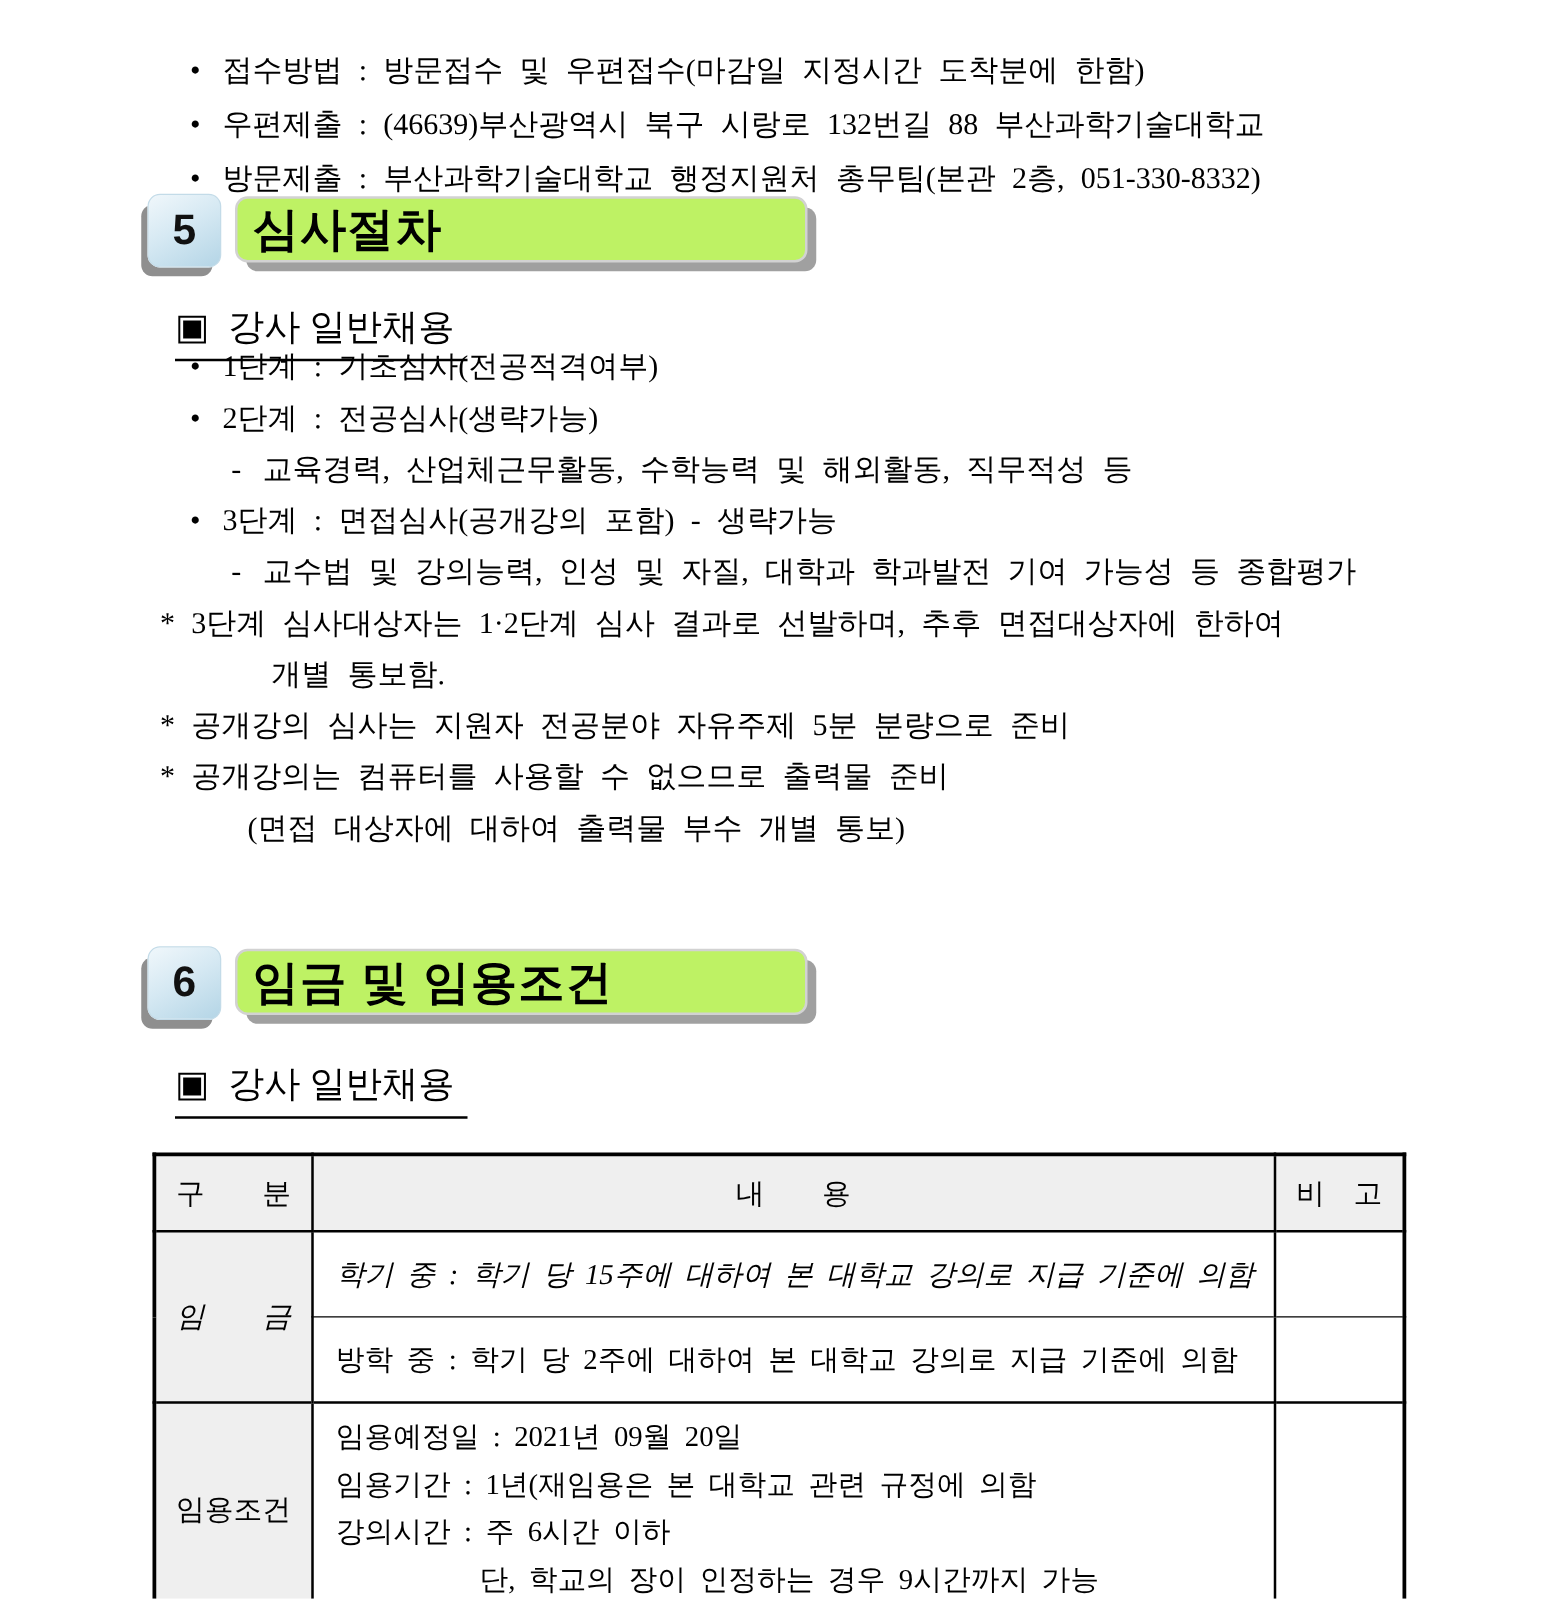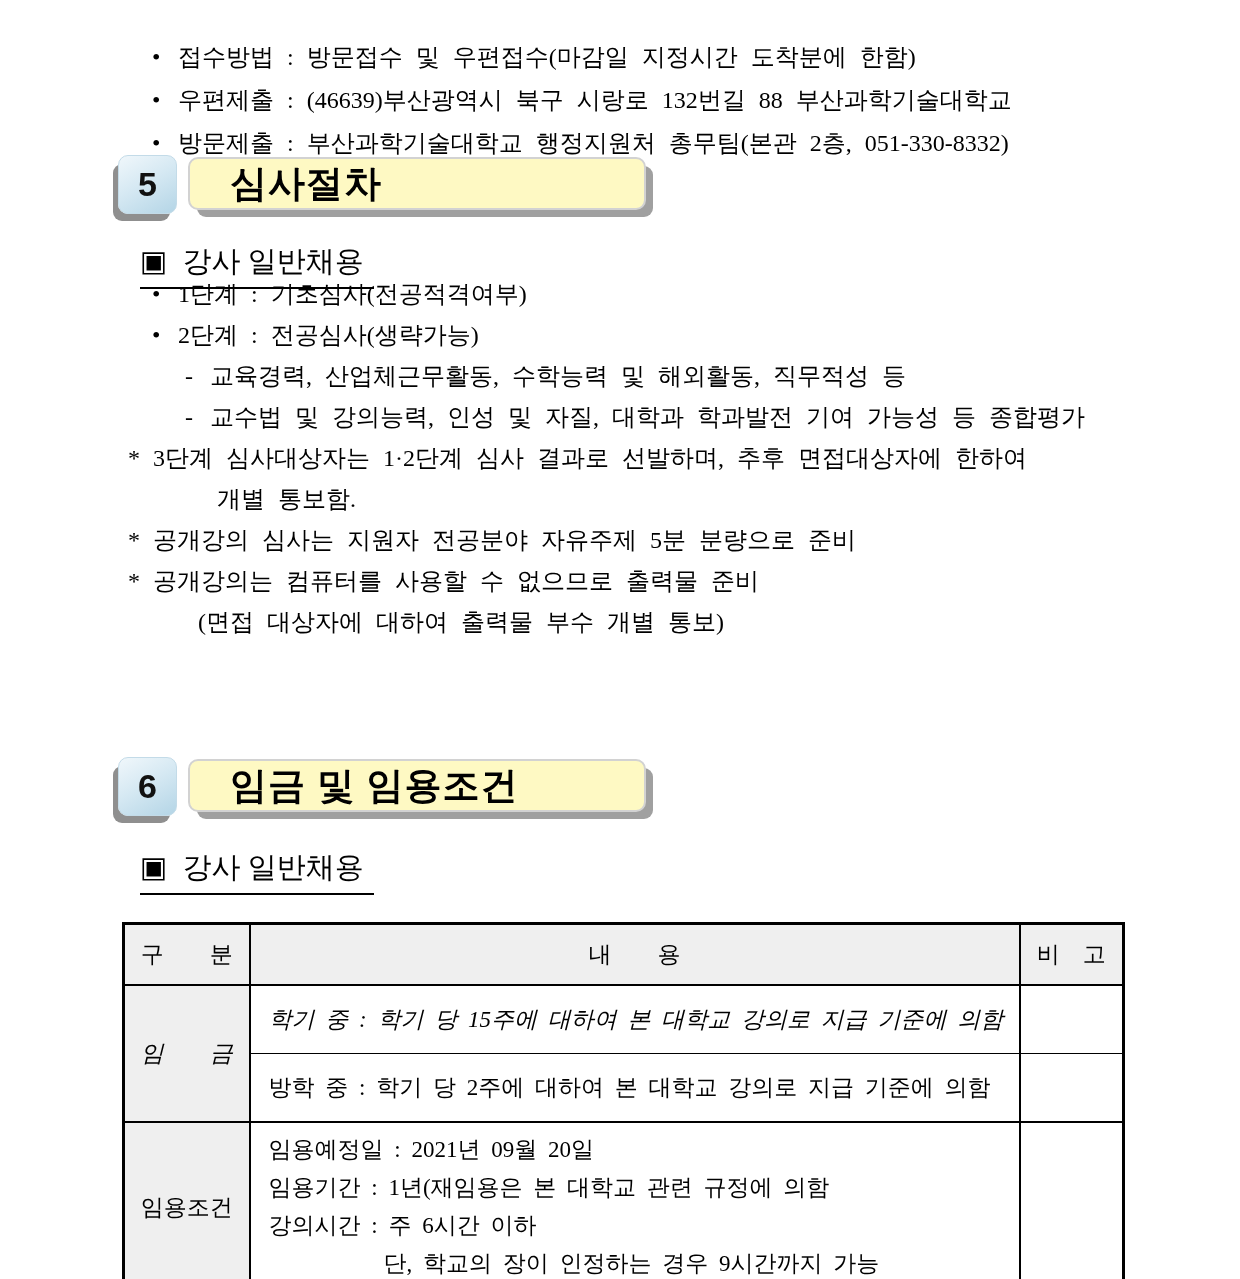--- a/index.html
+++ b/index.html
@@ -31,23 +31,23 @@
     border-radius:10px;
     background:linear-gradient(150deg,#f0f7fb 0%,#d6e9f3 45%,#b4d5e6 100%);
     border:1px solid #c3dbe8;
     box-shadow:-6px 8px 0 -1px #8f8f8f;
     display:flex; align-items:center; justify-content:center;
     font-family:"Liberation Sans","DejaVu Sans",sans-serif;
     font-weight:bold; font-size:34px; color:#111;
   }
   .bar {
     position:absolute; left:188px; top:2px; width:458px; height:53px;
-    background:#fef9c3; border:2px solid #d2d2d2; border-radius:10px;
+    background:#bef264; border:2px solid #d2d2d2; border-radius:10px;
     box-shadow:8px 8px 0 -1px #a0a0a0;
-    display:flex; align-items:center; padding-left:40px; box-sizing:border-box;
+    display:flex; align-items:center; padding-left:12px; box-sizing:border-box;
   }
   .bar-title {
     font-family:"Liberation Sans","DejaVu Sans",sans-serif;
     font-weight:bold; font-size:37px; letter-spacing:1px; color:#000;
   }
 
   
   .subhead { position:absolute; left:140px; font-size:29px;margin-top:20px; }
   .underlined { display:inline-block; border-bottom:2px solid #000; padding:0 10px 5px 0; }
   .boxmk { margin-right:15px; }
@@ -108,20 +108,23 @@
   <div class="list" style="top:274px;">
     <div class="row pl-b1">
       <span class="mk mk-b">•</span><span>1단계 : 기초심사(전공적격여부)</span>
     </div>
     <div class="row pl-b1">
       <span class="mk mk-b">•</span><span>2단계 : 전공심사(생략가능)</span>
     </div>
     <div class="row pl-d">
       <span class="mk mk-d">-</span><span>교육경력, 산업체근무활동, 수학능력 및 해외활동, 직무적성 등</span>
     </div>
+    <div class="row pl-b1">
+      <span class="mk mk-b">•</span><span>3단계 : 면접심사(공개강의 포함) - 생략가능</span>
+    </div>
     <div class="row pl-d">
       <span class="mk mk-d">-</span><span>교수법 및 강의능력, 인성 및 자질, 대학과 학과발전 기여 가능성 등 종합평가</span>
     </div>
     <div class="row pl-s">
       <span class="mk mk-s">*</span><span>3단계 심사대상자는 1·2단계 심사 결과로 선발하며, 추후 면접대상자에 한하여</span>
     </div>
     <div class="row pl-c">
       <span>개별 통보함.</span>
     </div>
     <div class="row pl-s">

